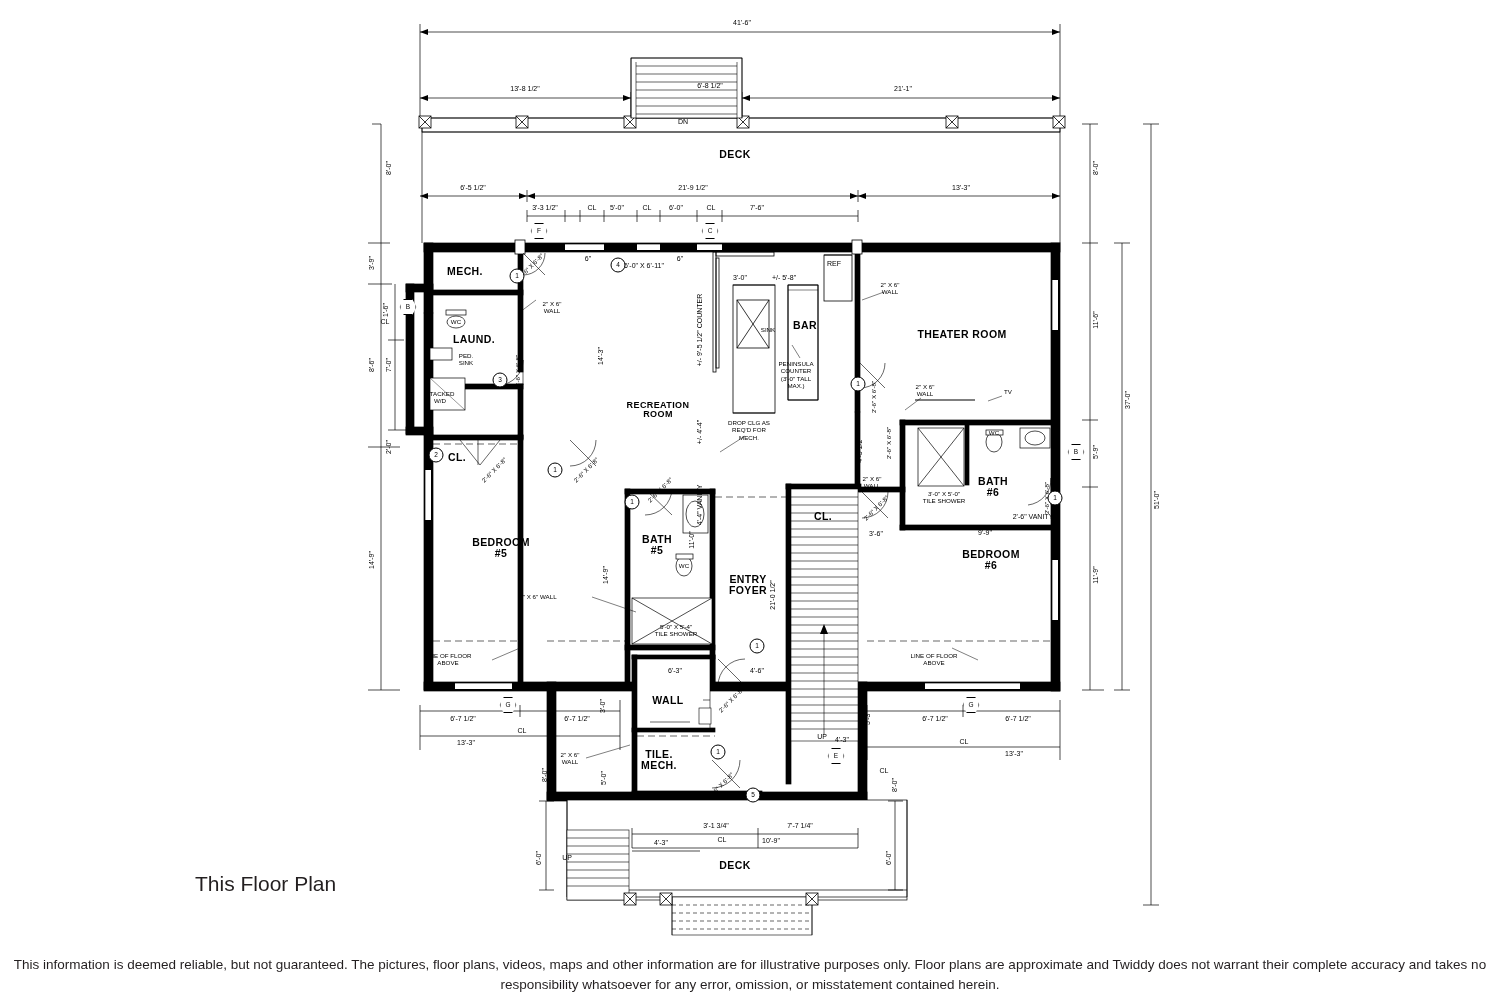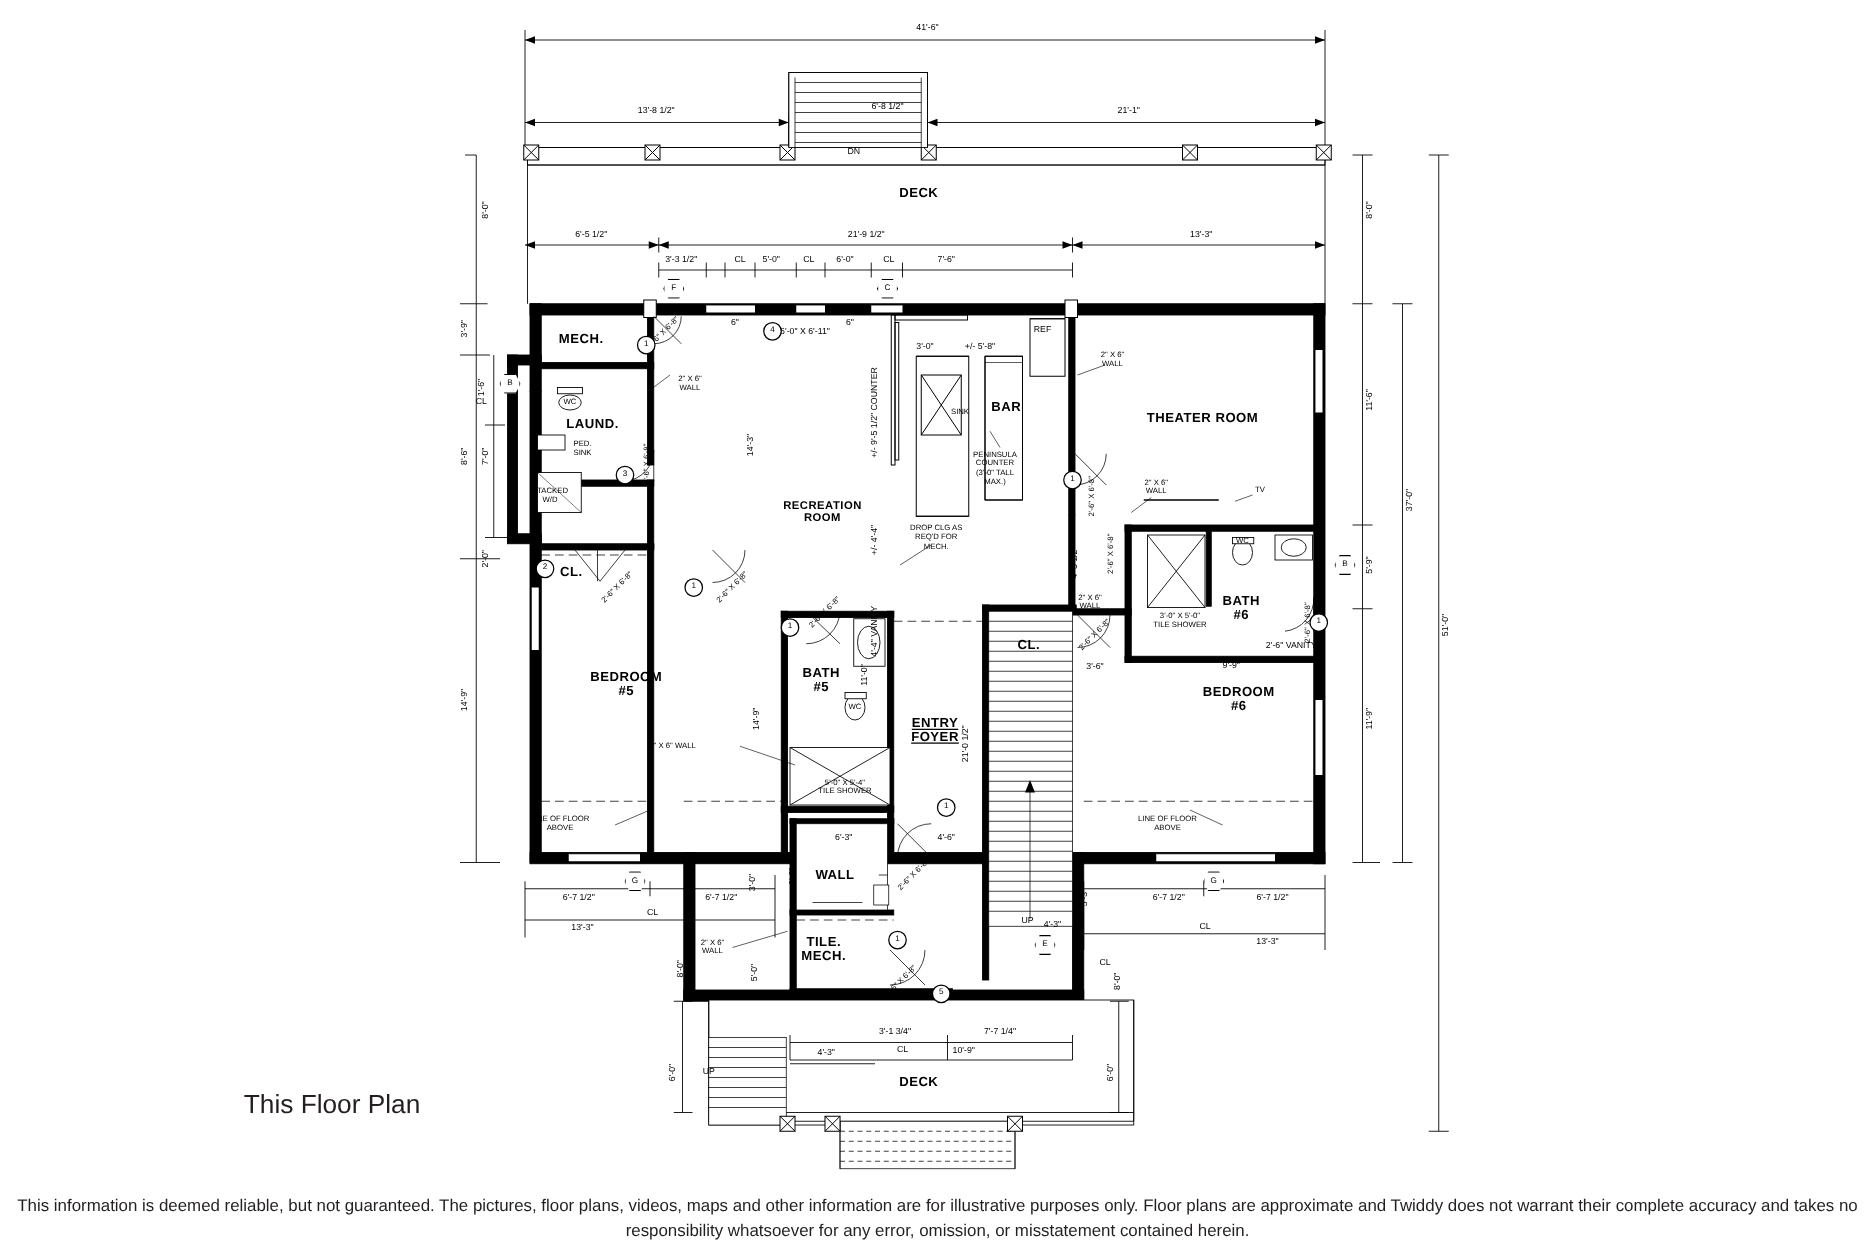--- a/index.html
+++ b/index.html
@@ -467,21 +467,21 @@
     <div class="lbl room" style="left: 474px; top: 340px; transform: translate(-50%, -50%);">LAUND.</div>
     <div class="lbl room sm" style="left: 658px; top: 383px; transform: translate(-50%, -50%); margin-top: 27px;">RECREATION
 ROOM</div>
     <div class="lbl room" style="left: 805px; top: 326px; transform: translate(-50%, -50%);">BAR</div>
     <div class="lbl room" style="left: 962px; top: 335px; transform: translate(-50%, -50%);">THEATER ROOM</div>
     <div class="lbl room" style="left: 457px; top: 458px; transform: translate(-50%, -50%);">CL.</div>
     <div class="lbl room" style="left: 501px; top: 548px; transform: translate(-50%, -50%);">BEDROOM
 #5</div>
     <div class="lbl room" style="left: 657px; top: 545px; transform: translate(-50%, -50%);">BATH
 #5</div>
-    <div class="lbl room" style="left: 748px; top: 585px; transform: translate(-50%, -50%); text-decoration: underline;">ENTRY
+    <div class="lbl room" style="left: 748px; top: 585px; transform: translate(-50%, -50%);">ENTRY
 FOYER</div>
     <div class="lbl room" style="left: 823px; top: 517px; transform: translate(-50%, -50%);">CL.</div>
     <div class="lbl room" style="left: 993px; top: 487px; transform: translate(-50%, -50%);">BATH
 #6</div>
     <div class="lbl room" style="left: 991px; top: 560px; transform: translate(-50%, -50%);">BEDROOM
 #6</div>
     <div class="lbl room" style="left: 668px; top: 701px; transform: translate(-50%, -50%);">WALL</div>
     <div class="lbl room" style="left: 659px; top: 760px; transform: translate(-50%, -50%);">TILE.
 MECH.</div>
     <div class="lbl room" style="left: 735px; top: 866px; transform: translate(-50%, -50%);">DECK</div>

